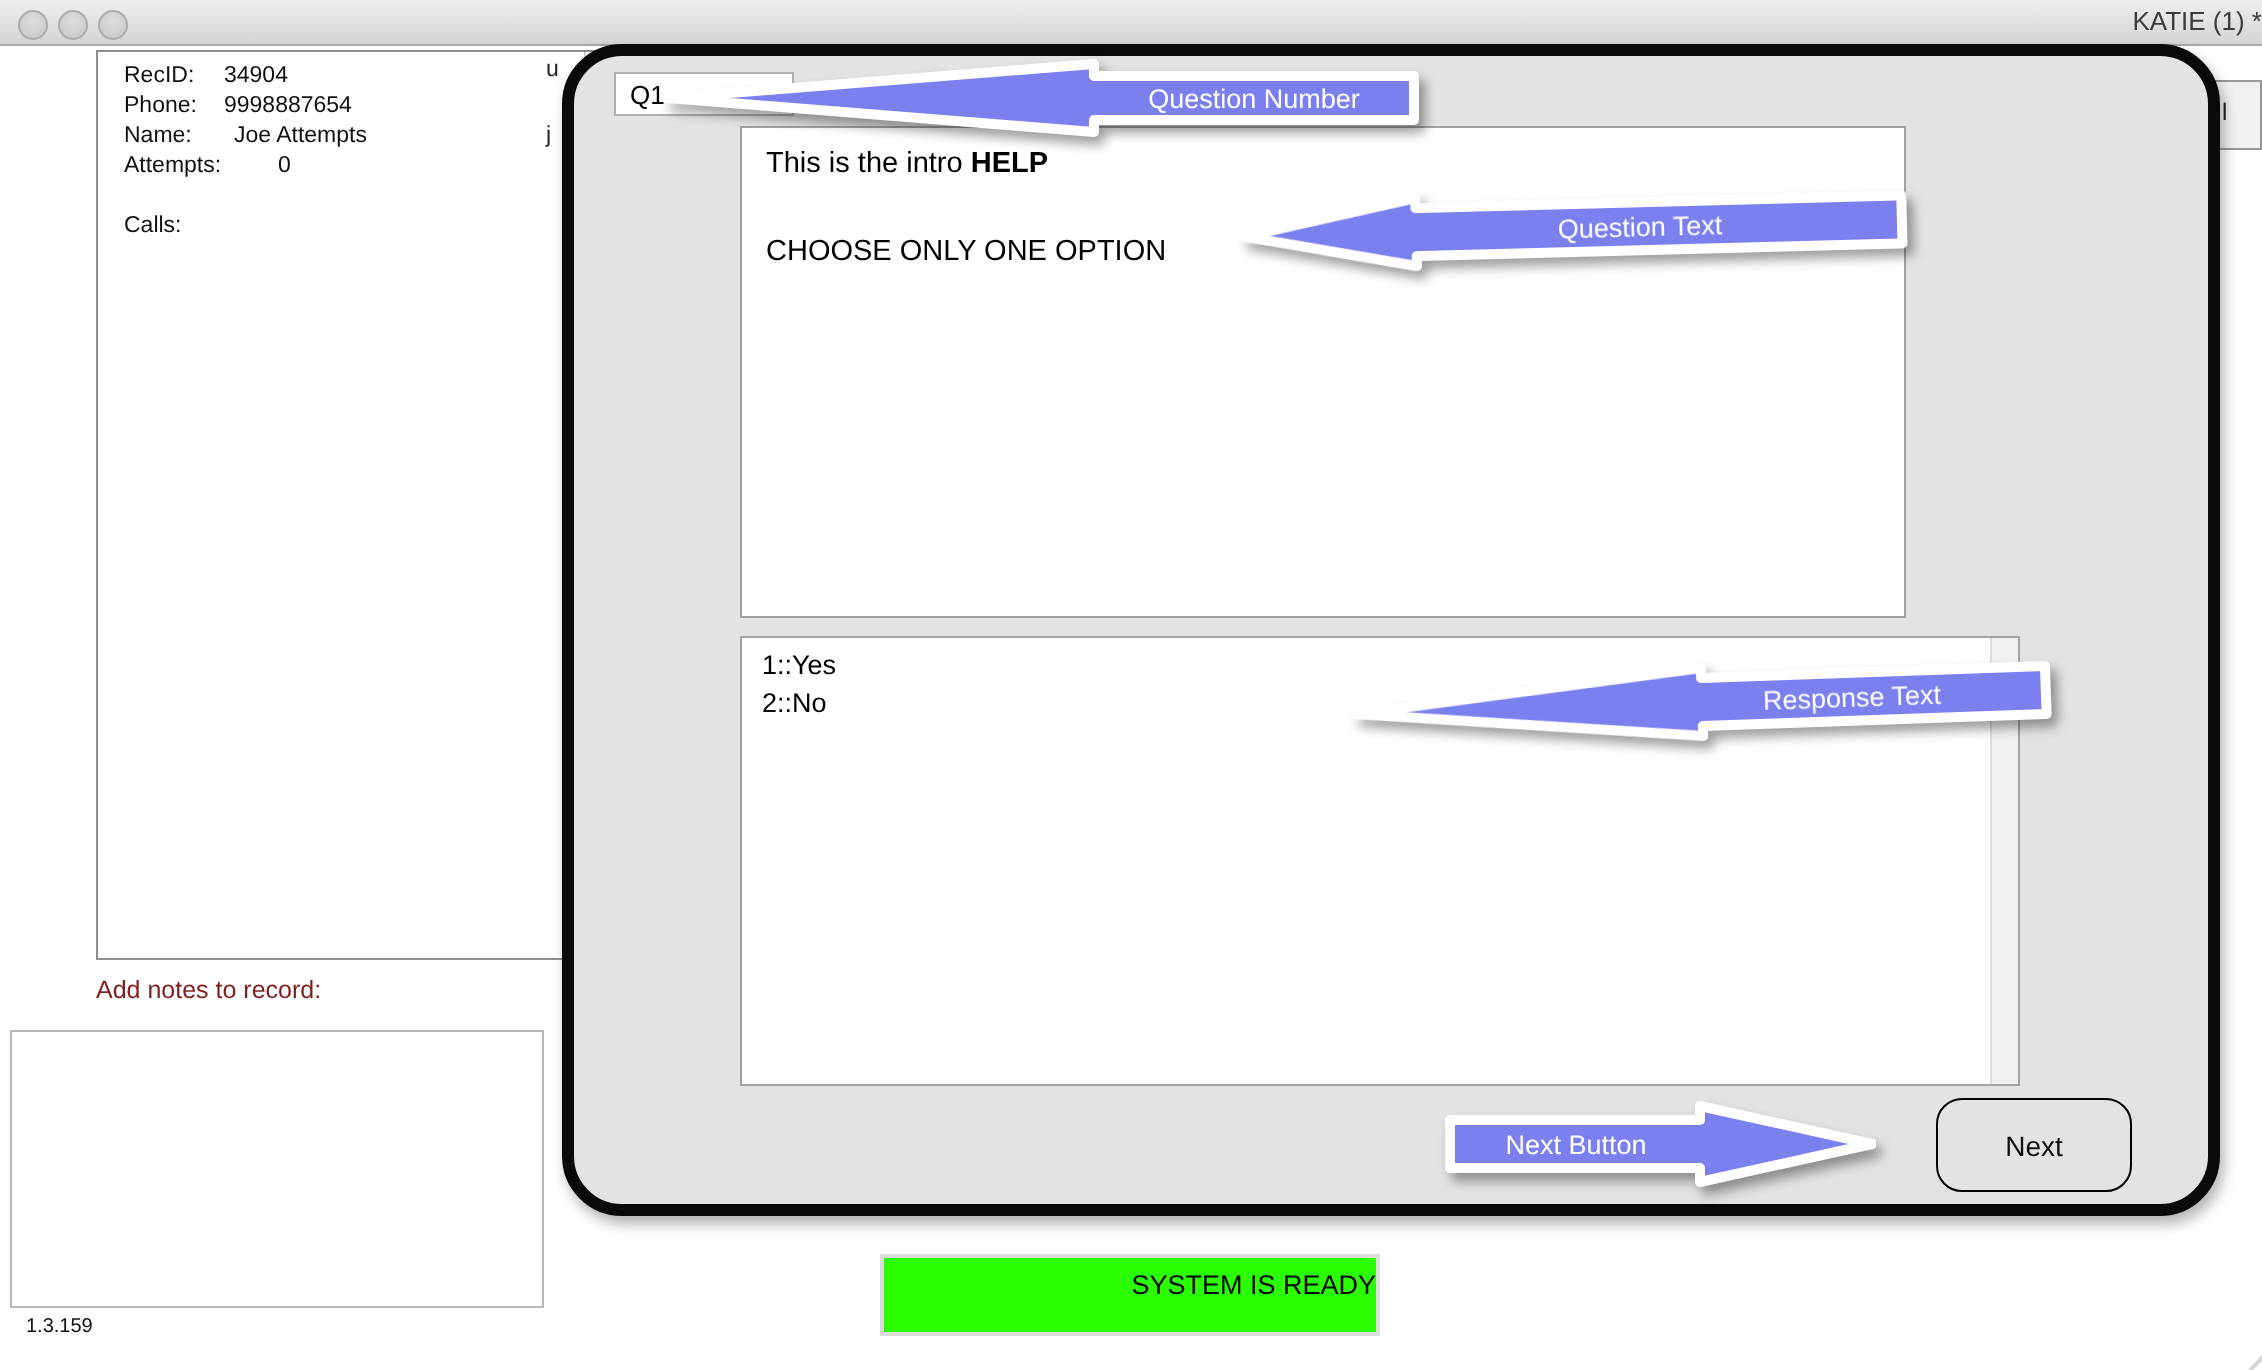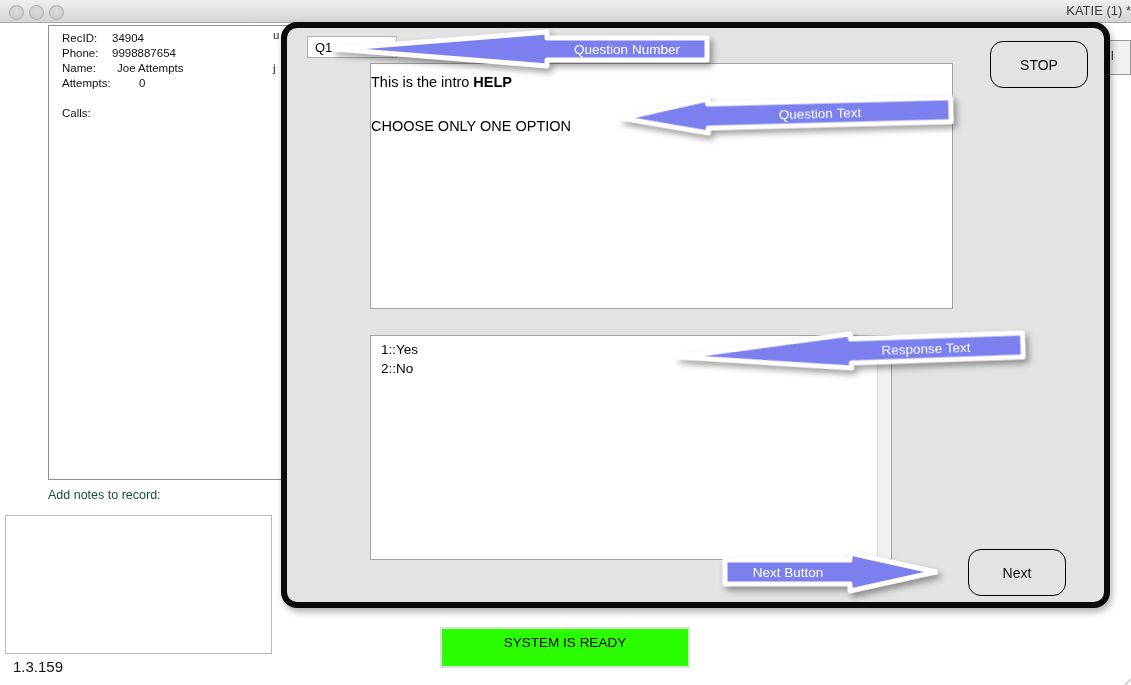--- a/index.html
+++ b/index.html
@@ -19,73 +19,73 @@
     background:#fff;border:1px solid #8f8f8f;box-sizing:border-box;margin-left:40px;}
   .record-scrollbar{position:absolute;right:0;top:0;bottom:0;width:14px;
     background:#f8f8f8;border-left:1px solid #d2d2d2;}
   .record-lines{padding:5px 0 0 13px;font-size:11.5px;color:#111;line-height:15px;}
   .rrow{display:flex;}
   .rlabel{display:inline-block;min-width:50px;}
   .attempts-val{margin-left:27px;}
   .name-val{margin-left:5px;}
   .calls-row{margin-top:15px;align-items:center;}
 
-  .notes-label{position:absolute;left:48px;top:488px;font-size:12.5px;color:#14532d;}
+  .notes-label{position:absolute;left:48px;top:488px;font-size:12.5px;color:#7f1d1d;}
   .notes-box{position:absolute;left:5px;top:515px;width:267px;height:139px;
     background:#fff;border:1px solid #b8b8b8;box-sizing:border-box;resize:none;
     font-family:"Liberation Sans",sans-serif;font-size:12px;outline:none;}
-  .version{position:absolute;left:13px;top:658px;font-size:15px;color:#111;}
+  .version{position:absolute;left:13px;top:658px;font-size:10px;color:#111;}
 
   
   .frag{position:absolute;font-size:11.5px;color:#222;z-index:1;}
   .frag-u{left:273px;top:29px;}
   .frag-j{left:273px;top:62px;}
   .partial-button{position:absolute;left:1100px;top:40px;width:31px;height:35px;
     background:#f1f1f1;border:1px solid #979797;z-index:1;font-size:12px;color:#222;
     box-sizing:border-box;padding:8px 0 0 10px;}
 
   
   .survey-panel{position:absolute;left:281px;top:22px;width:829px;height:586px;
-    box-sizing:border-box;background:#e3e3e3;border:6px solid #0a0a0a;border-radius:16px;
+    box-sizing:border-box;background:#e3e3e3;border:6px solid #0a0a0a;border-radius:30px;
     box-shadow:2px 4px 7px rgba(0,0,0,0.3);z-index:5;}
 
   .qnum-input{position:absolute;left:20px;top:8px;width:90px;height:22px;
     box-sizing:border-box;background:#fff;border:1px solid #b0b0b0;
     font-family:"Liberation Sans",sans-serif;font-size:13px;padding:0 0 0 7px;outline:none;}
 
   .stop-button,.next-button{position:absolute;width:98px;height:47px;
     background:transparent;border:1.5px solid #000;border-radius:13px;
     font-family:"Liberation Sans",sans-serif;font-size:14px;color:#111;cursor:default;}
   .stop-button{left:703px;top:13px;}
   .next-button{left:681px;top:521px;}
 
   .question-box{position:absolute;left:83px;top:35px;width:583px;height:246px;
     box-sizing:border-box;background:#fff;border:1px solid #a2a2a2;
-    padding:7px 0;font-size:14.5px;color:#000;line-height:22px;}
+    padding:7px 12px;font-size:14.5px;color:#000;line-height:22px;}
   .blank-line{height:22px;}
 
-  .response-box{position:absolute;left:83px;top:307px;width:522px;height:225px;
+  .response-box{position:absolute;left:83px;top:290px;width:640px;height:225px;
     box-sizing:border-box;background:#fff;border:1px solid #a2a2a2;
     padding:5px 10px;font-size:13.5px;color:#000;line-height:18.5px;}
   .response-scrollbar{position:absolute;right:0;top:0;bottom:0;width:13px;
     background:#f1f1f1;border-left:1px solid #ddd;}
 
   
   .arrow{position:absolute;z-index:10;filter:drop-shadow(3px 4px 3px rgba(0,0,0,0.38));}
   .arrow svg{display:block;}
   .arrow polygon{stroke:#fff;stroke-width:5;stroke-linejoin:round;}
   .arrow text{fill:#fff;font-family:"Liberation Sans",sans-serif;font-size:13.5px;}
   .arrow-qnum{left:332px;top:29px;text-align:center;}
   .arrow-qtext{left:620px;top:94px;transform:rotate(-1.5deg);}
   .arrow-rtext{left:676px;top:330px;transform:rotate(-2deg);}
   .arrow-next{left:722px;top:548px;}
 
   
   .status-bar{position:absolute;left:440px;top:627px;width:250px;height:41px;
-    box-sizing:border-box;border:2px solid #dcdcdc;text-align:center;
+    box-sizing:border-box;border:2px solid #dcdcdc;text-align:right;
     font-size:13.5px;color:#000;padding-top:6px;z-index:2;}
 
   .resize-grip{position:absolute;right:1px;bottom:1px;width:10px;height:10px;
     border-bottom:2px solid #c9c9c9;transform:rotate(-45deg);opacity:.8;}
 </style>
 </head>
 <body>
 
 <div id="window">
 
@@ -126,21 +126,20 @@
   <div class="version">1.3.159</div>
 
   <div class="frag frag-u">u</div>
   <div class="frag frag-j">j</div>
   <div class="partial-button">l</div>
 
   <div class="survey-panel">
 
     <input class="qnum-input" type="text" value="Q1" style="">
 
-    <button class="stop-button">STOP</button>
 
     <div class="question-box">
       <div><span>This is the intro </span><b>HELP</b></div>
       <div class="blank-line"></div>
       <div>CHOOSE ONLY ONE OPTION</div>
     </div>
 
     <div class="response-box">
       <div>1::Yes</div>
       <div>2::No</div>

